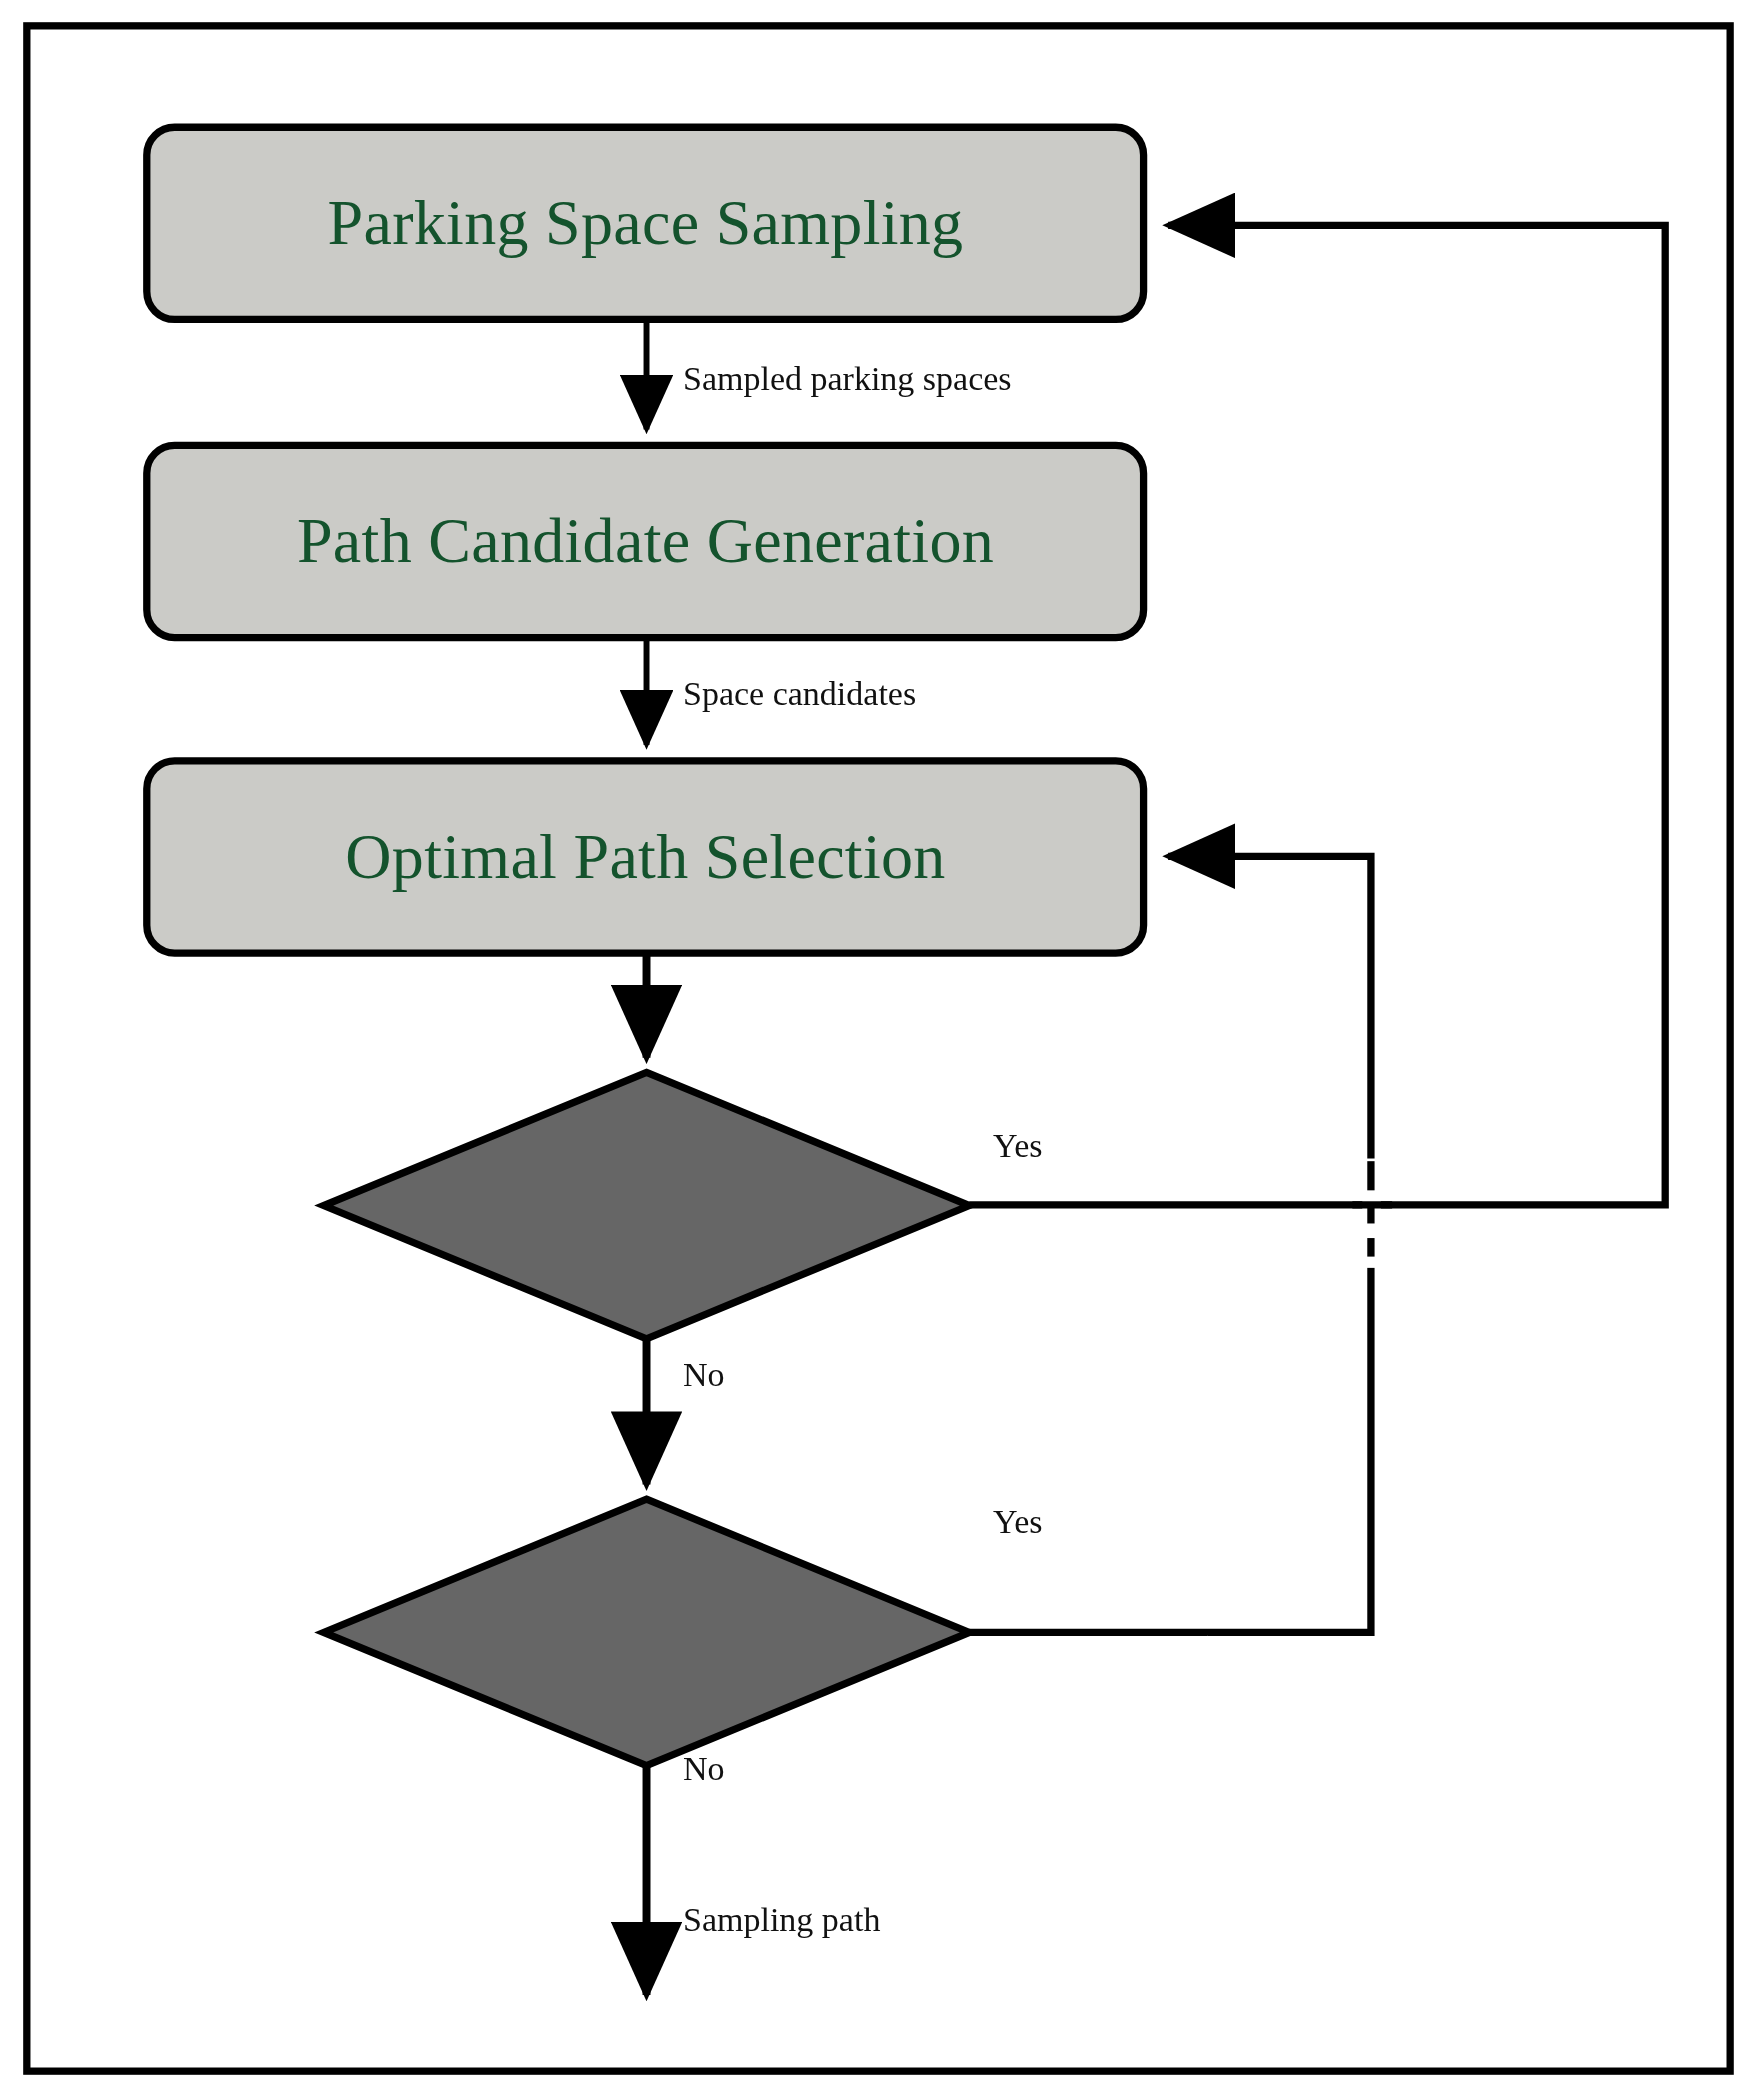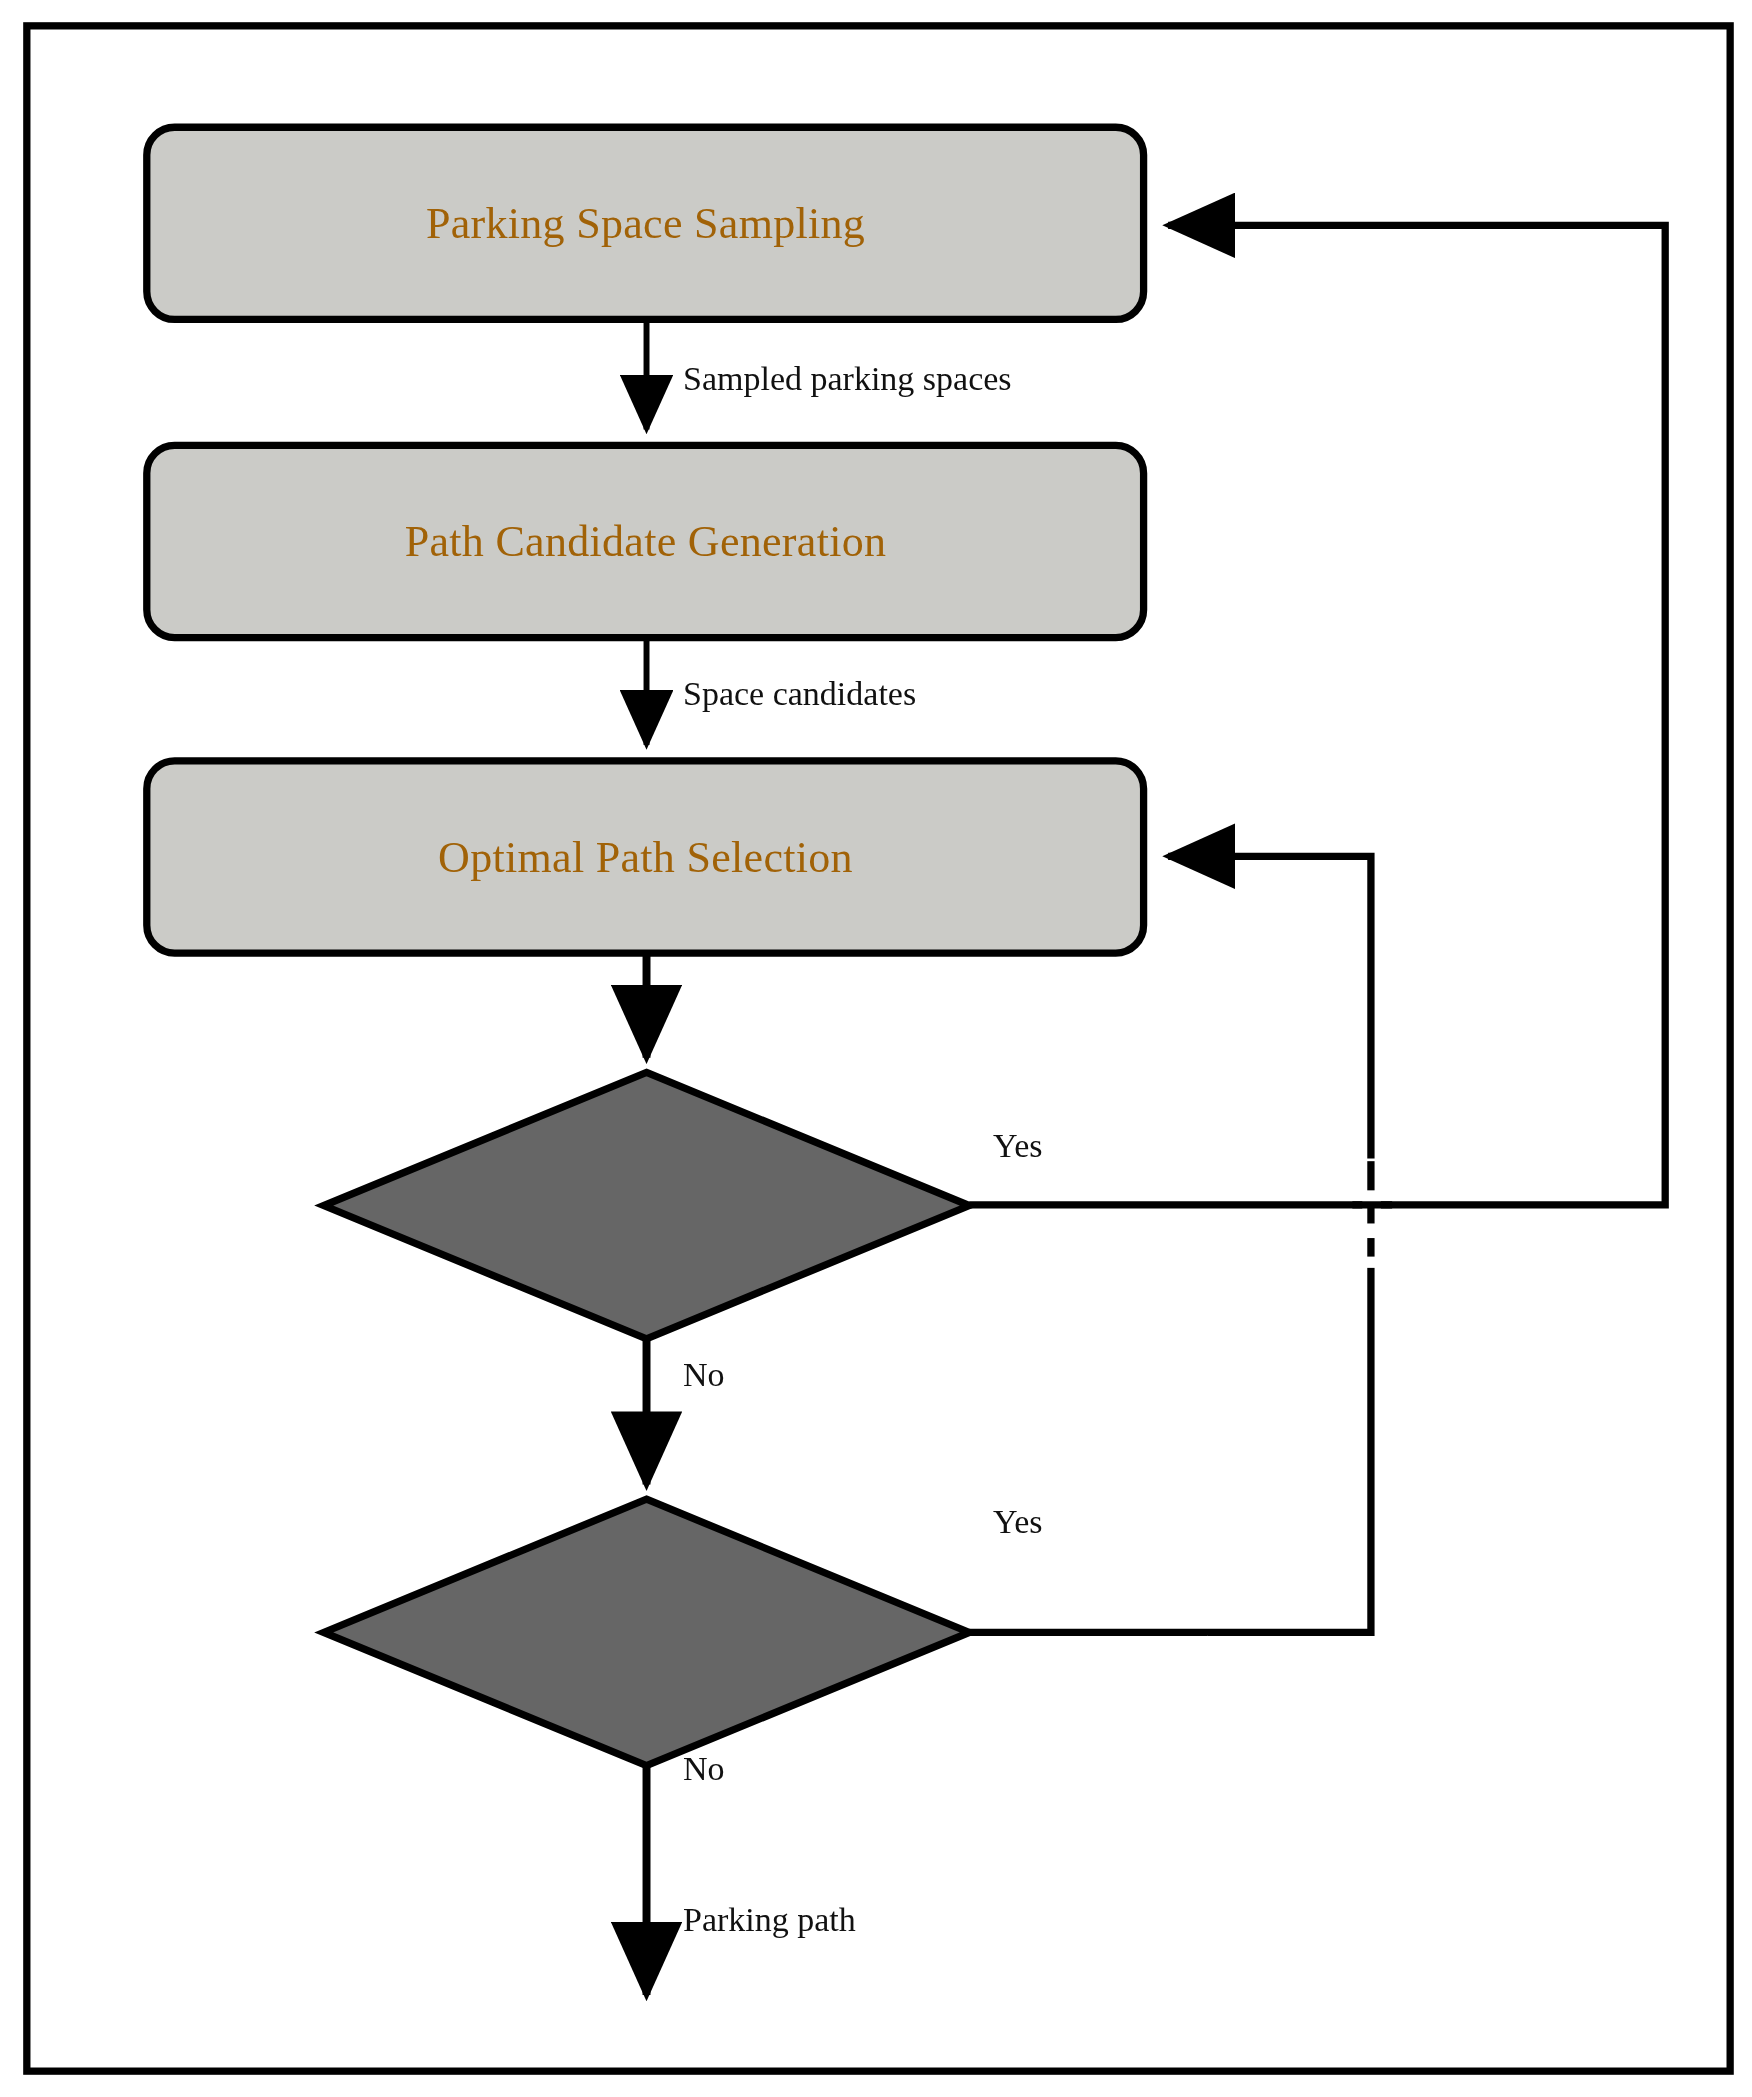--- a/index.html
+++ b/index.html
@@ -30,22 +30,22 @@
   .node-label {
     position: absolute;
     display: flex;
     align-items: center;
     justify-content: center;
     text-align: center;
     pointer-events: none;
     white-space: pre-line;
   }
   .process-label {
-    font-size: 44px;
-    color: #a16207;
+    font-size: 64px;
+    color: #14532d;
     letter-spacing: 0.3px;
   }
   .decision-label {
     font-size: 40px;
     color: #ffffff;
     line-height: 1.32;
   }
   .edge-label {
     position: absolute;
     font-size: 34px;
@@ -113,16 +113,16 @@
   <div class="edge-label" style="left:683px; top:675px;">Space candidates</div>
 
   <div class="edge-label" style="left:993px; top:1127px;">Yes</div>
 
   <div class="edge-label" style="left:683px; top:1356px;">No</div>
 
   <div class="edge-label" style="left:993px; top:1503px;">Yes</div>
 
   <div class="edge-label" style="left:683px; top:1750px;">No</div>
 
-  <div class="edge-label" style="left:683px; top:1901px;">Parking path</div>
+  <div class="edge-label" style="left:683px; top:1901px;">Sampling path</div>
 
 </div>
 
 
 </body></html>

